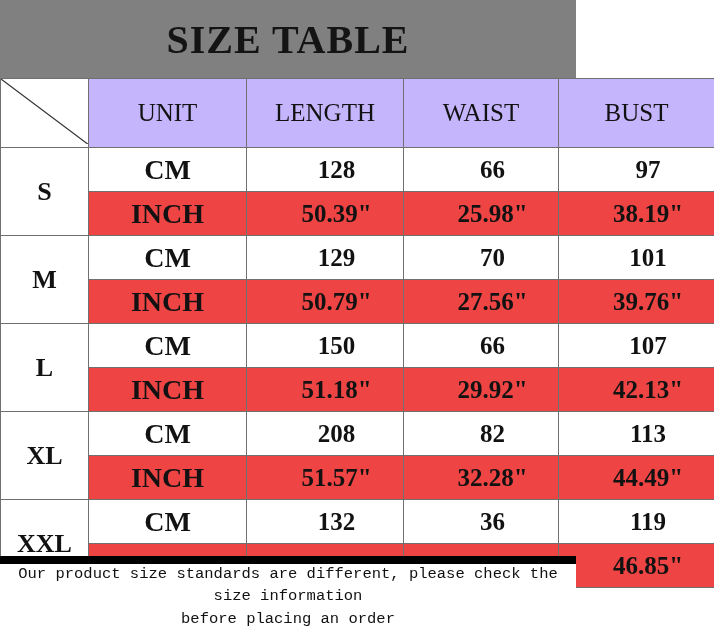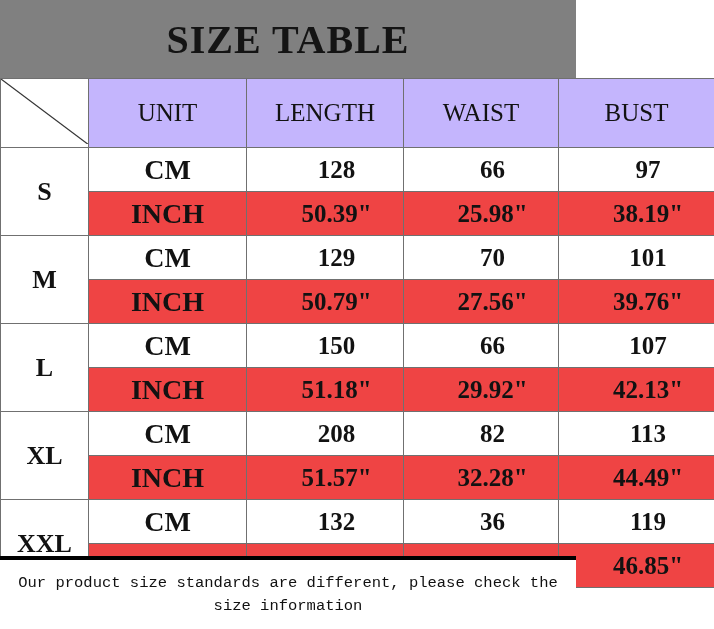--- a/index.html
+++ b/index.html
@@ -93,21 +93,21 @@
   }
   tr.data-row { height: 44px; }
 
   .footer {
     position: absolute;
     left: 0;
     right: 0;
     bottom: 0;
     height: 73px;
     background: #ffffff;
-    border-top: 4px solid #000000;
+    border-top: 8px solid #000000;
     display: flex;
     flex-direction: column;
     align-items: center;
     justify-content: center;
     padding: 0 8px;
     box-sizing: border-box;
   }
   .footer .line {
     font-family: "Liberation Mono", monospace;
     font-size: 15.5px;
@@ -214,15 +214,16 @@
         <td class="unit-cell">INCH</td>
         <td class="val-cell">51.97"</td>
         <td class="val-cell">34.65"</td>
         <td class="val-cell">46.85"</td>
       </tr>
     </tbody>
   </table>
 
   <div class="footer">
     <div class="line">Our product size standards are different, please check the size information</div>
+    <div class="line">before placing an order</div>
   </div>
 
 </div>
 
 </body></html>

